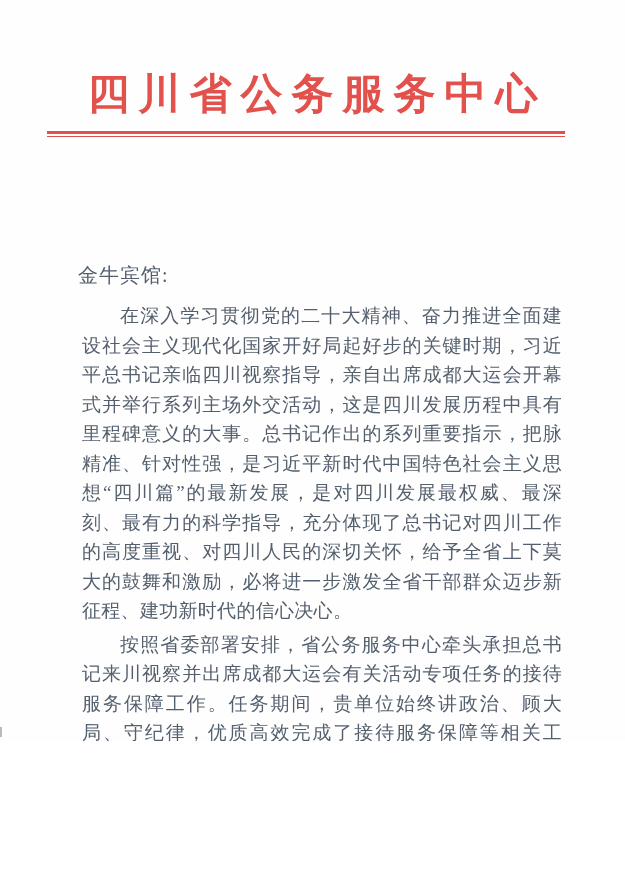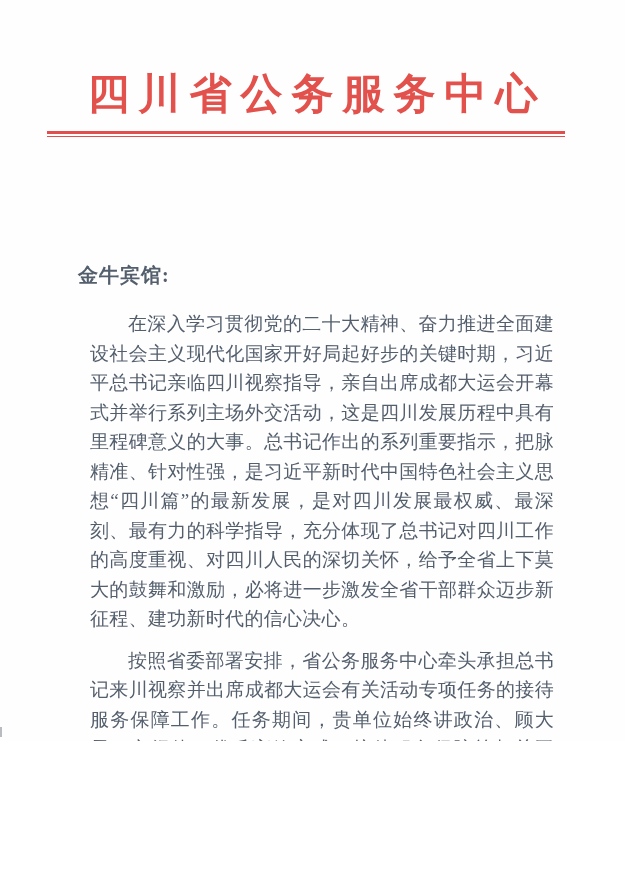--- a/index.html
+++ b/index.html
@@ -57,36 +57,35 @@
     color: var(--ink-dark);
     white-space: nowrap;
   }
   .salutation {
     position: absolute;
     top: 262px;
     left: 78px;
     font-size: 20px;
     color: var(--ink);
     letter-spacing: 1px;
-    font-weight: bold;
   }
   .body-text {
     position: absolute;
     top: 297px;
     left: 78px;
     width: 488px;
     font-size: 19px;
     line-height: 29.5px;
     color: var(--ink);
     text-align: justify;
     letter-spacing: 0.3px;
   }
   .body-text p {
     text-indent: 2em;
-    margin: 12px;
+    margin: 4px;
   }
   .footer-rule {
     position: absolute;
     top: 803px;
     left: 57px;
     width: 505px;
   }
   .footer-rule .rule-thin  { height: 1px; background: var(--rule-pink); }
   .footer-rule .rule-thick { height: 3px; background: var(--rule-red); margin-top: 2px; }
 

